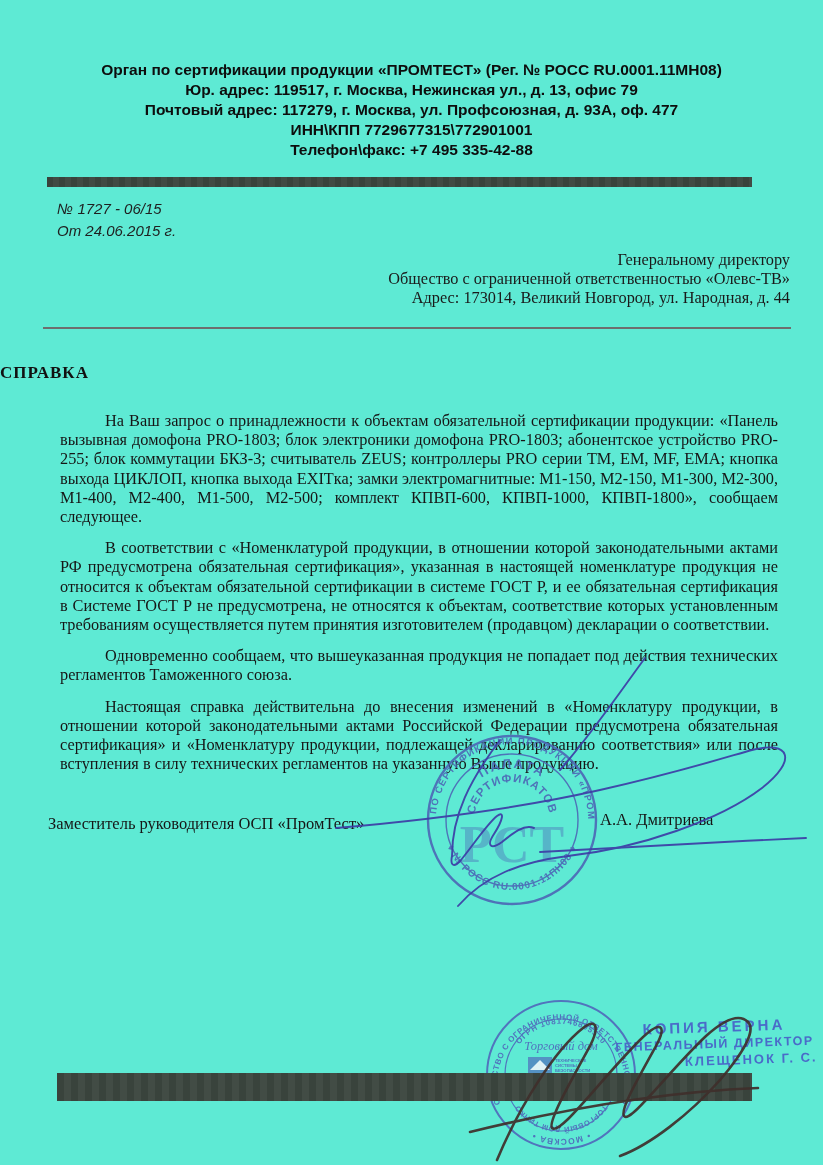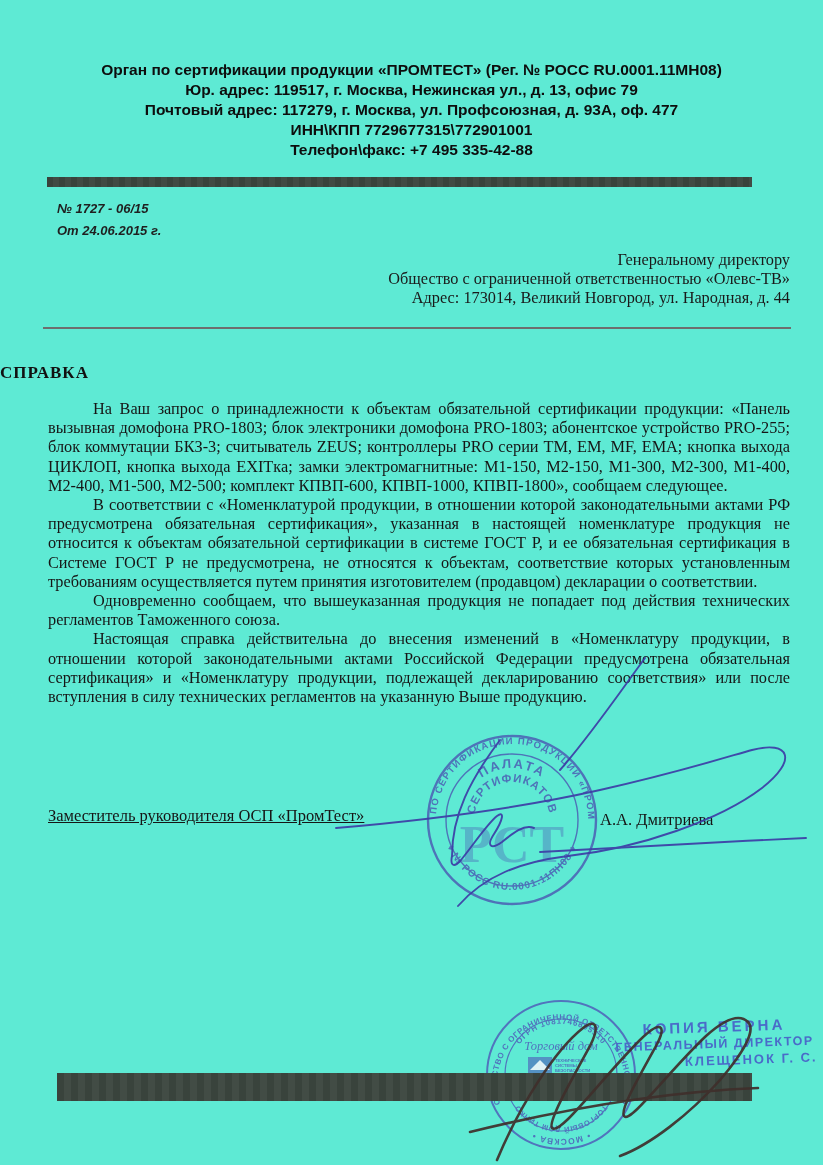--- a/index.html
+++ b/index.html
@@ -14,42 +14,42 @@
     font-size:15.5px;line-height:20px;color:#0d0d0d;
   }
   .bar{position:absolute;background:#3b453e;}
   .bar-top{left:47px;top:177px;width:705px;height:10px;
     background:repeating-linear-gradient(90deg,#39433c 0 6px,#414b44 6px 12px);}
   .bar-bottom{left:57px;top:1073px;width:695px;height:28px;z-index:3;
     background:repeating-linear-gradient(90deg,#39433c 0 7px,#424c45 7px 14px);}
   
   .refblock{
     position:absolute;left:57px;top:198px;
-    font-family:"Liberation Sans", sans-serif;font-style:italic;font-weight:700;
-    font-size:13px;line-height:22px;color:#1f1f1f;
+    font-family:"Liberation Sans", sans-serif;font-style:italic;font-weight:400;
+    font-size:15px;line-height:22px;color:#1f1f1f;
   }
   
   .recipient{
     position:absolute;right:33px;top:230px;text-align:right;
     font-size:16.3px;line-height:19px;color:#1a1a1a;margin-top:20px;
   }
   .thinline{position:absolute;left:43px;top:327px;width:748px;height:2px;background:#6e6e6e;}
   .doc-title{
     position:absolute;left:0;top:363px;width:723px;
     font-weight:700;font-size:17px;letter-spacing:1px;color:#111;
   }
   .bodytext{
     position:absolute;left:48px;top:399px;width:742px;
     font-size:16.3px;line-height:19.2px;text-align:justify;color:#161616;
   }
-  .bodytext p{margin:0;text-indent:45px;}
+  .bodytext p{margin:12px;text-indent:45px;}
   .sigrow{
     position:absolute;left:48px;top:806px;width:742px;font-size:16.5px;color:#161616;
   }
-  .sig-pos{position:absolute;left:0;top:0;text-decoration:underline;}
+  .sig-pos{position:absolute;left:0;top:8px;}
   .sig-name{position:absolute;left:552px;top:4px;}
   
   .stamp1{position:absolute;left:412px;top:720px;width:200px;height:200px;z-index:2;opacity:.88;}
   .stamp2{position:absolute;left:466px;top:980px;width:190px;height:190px;z-index:1;opacity:.9;}
   .sign-blue{position:absolute;left:300px;top:630px;width:523px;height:300px;z-index:4;}
   .sign-dark{position:absolute;left:440px;top:990px;width:383px;height:175px;z-index:5;}
   .copystamp{
     position:absolute;left:612px;top:1018px;width:205px;z-index:2;
     font-family:"Liberation Sans", sans-serif;font-weight:700;color:#4a6bc9;
     transform:rotate(-2deg);

